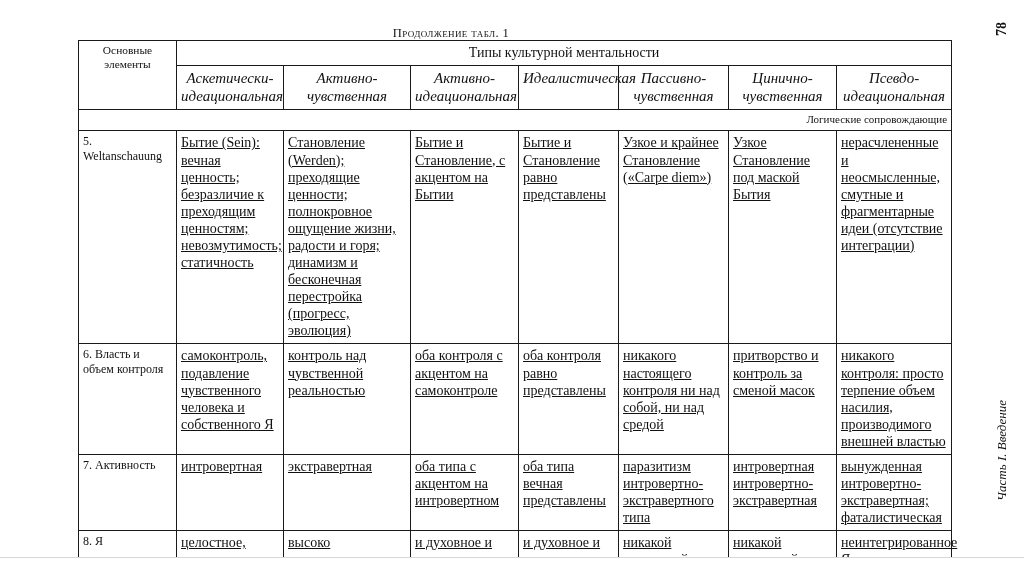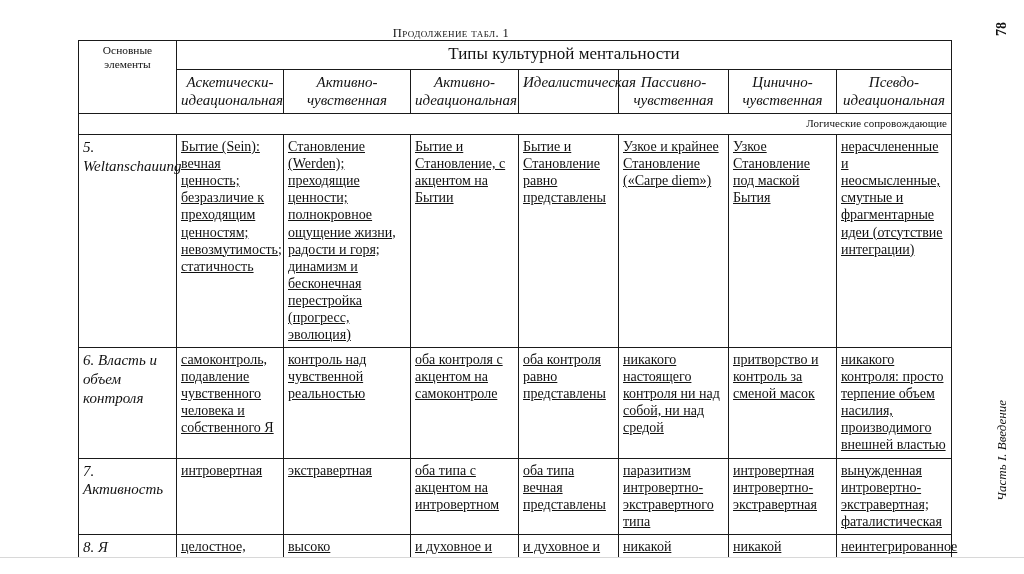--- a/index.html
+++ b/index.html
@@ -68,21 +68,21 @@
   }
   table.tbl td, table.tbl th {
     border: 1px solid #1a1a1a;
     vertical-align: top;
     padding: 3px 4px 4px 4px;
     font-weight: normal;
   }
   .hdr-main {
     text-align: center;
     font-weight: bold;
-    font-size: 17px;
+    font-size: 14px;
     vertical-align: middle;
     padding: 5px 4px;
   }
   .hdr-left {
     text-align: center;
     font-weight: bold;
     font-size: 11.4px;
     vertical-align: middle;
   }
   .hdr-sub {
@@ -93,22 +93,21 @@
     padding: 4px 3px 5px 3px;
     line-height: 1.2;
   }
   .band {
     text-align: right;
     font-weight: bold;
     font-size: 11px;
     padding: 3px 0 4px 0;
   }
   .rowlabel {
-    font-style: italic;
-    font-size: 15px;
+    font-size: 12px;
     line-height: 1.25;
   }
   .cell { font-size: 14px; text-decoration: underline; }
   .bottom-rule {
     position: absolute;
     left: 0;
     bottom: 0;
     width: 1024px;
     height: 16px;
     background: #ffffff;

